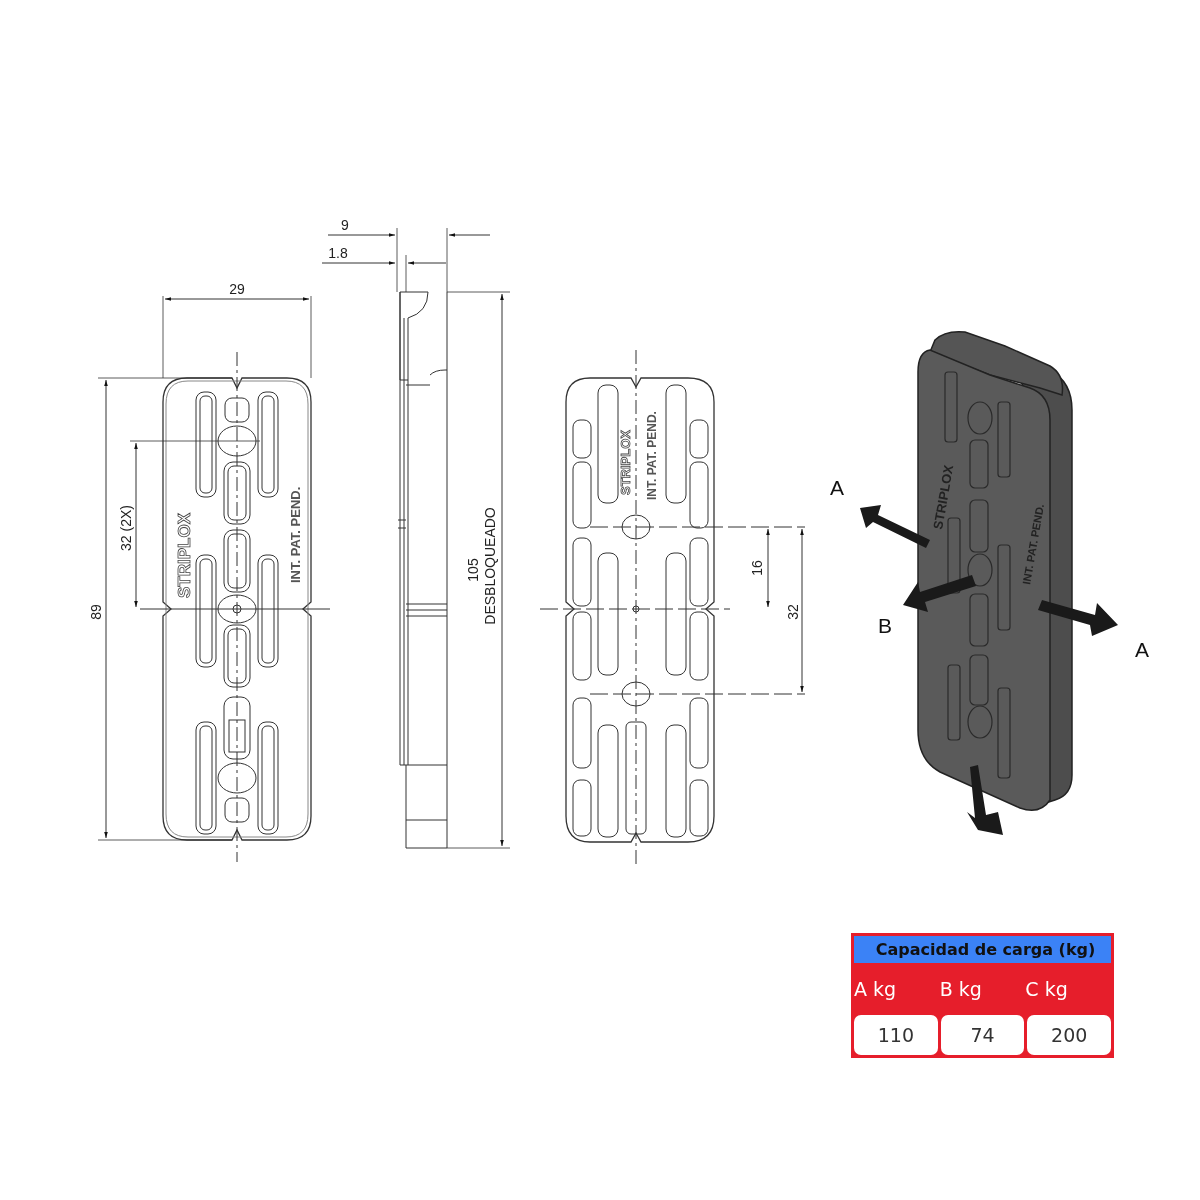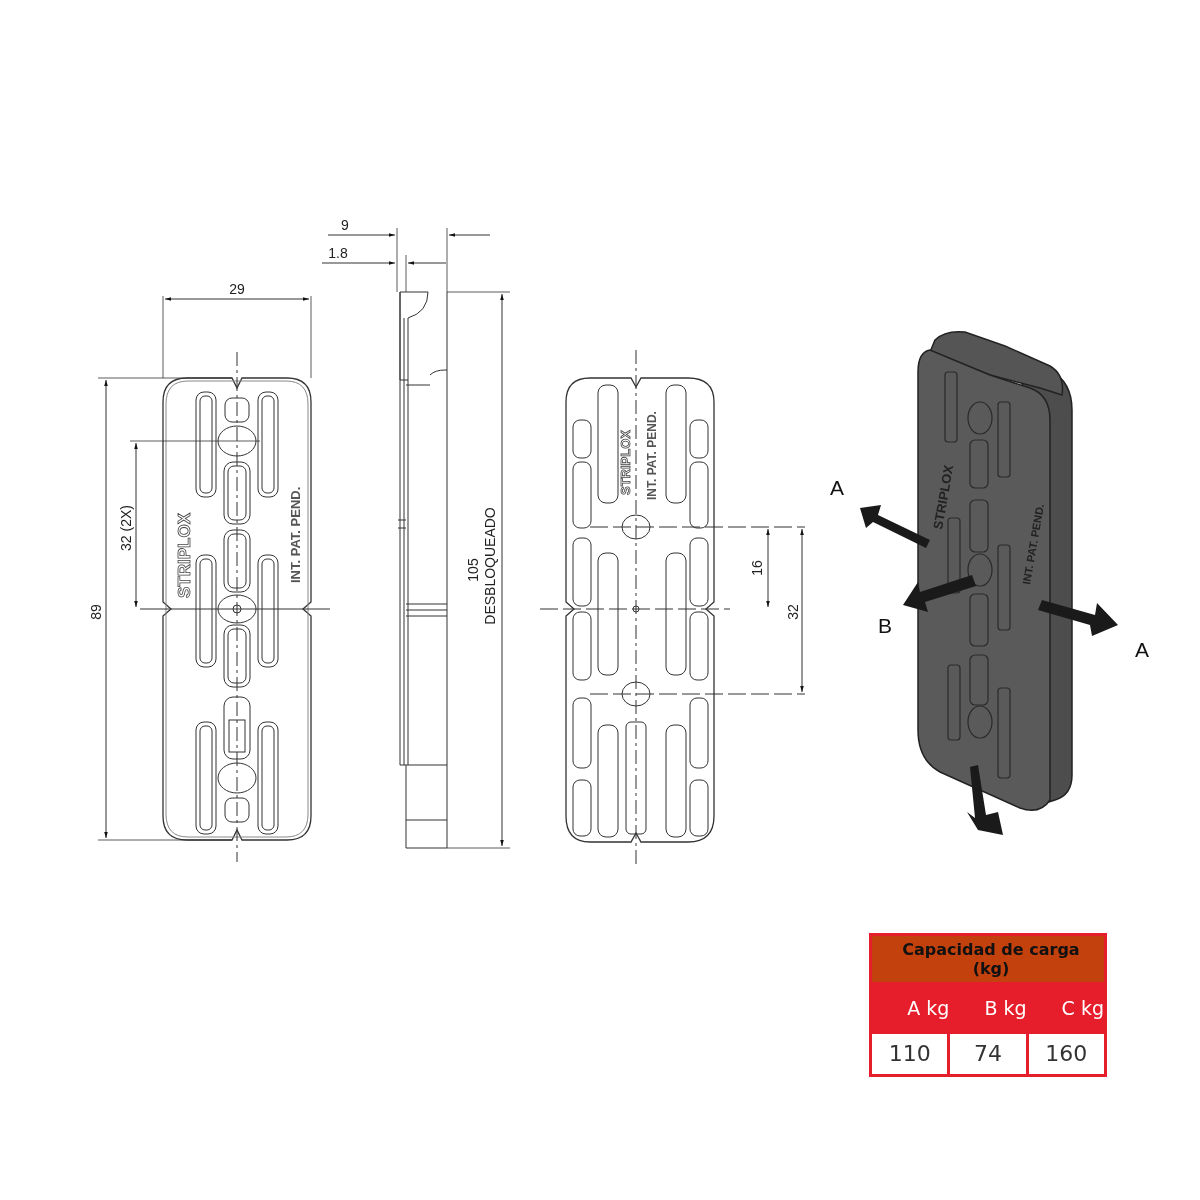--- a/index.html
+++ b/index.html
@@ -1,30 +1,30 @@
 <!DOCTYPE html>
 <html><head>
 <meta charset="utf-8">
 <style>
   html, body { margin:0; padding:0; background:#ffffff; }
   body { width:1200px; height:1200px; position:relative; overflow:hidden;
          font-family:"Liberation Sans", sans-serif; color:#222; }
   svg.drawing { position:absolute; left:0; top:0; }
   .dim { font-family:"Liberation Sans", sans-serif; font-size:14px; fill:#222; }
   .iso-label { font-family:"Liberation Sans", sans-serif; font-size:21px; fill:#111; }
-  .load-table { position:absolute; left:851px; top:933px; width:238px;
-                border:3px solid #e61e2b; background:#c2410c; box-sizing:border-box;margin-left:18px; }
+  .load-table { position:absolute; left:851px; top:933px; width:263px;
+                border:3px solid #e61e2b; background:#3b82f6; box-sizing:border-box; }
   .load-title { text-align:center; font-weight:bold; font-size:16px; line-height:19px;
                 padding:4px 4px 4px 10px; color:#111; font-family:"DejaVu Sans", sans-serif; }
   .load-head { display:flex; background:#e61e2b; height:52px; align-items:center; }
-  .load-head div { flex:1; text-align:right; color:#fff; font-size:19px;
+  .load-head div { flex:1; text-align:left; color:#fff; font-size:19px;
                    font-family:"DejaVu Sans", sans-serif; }
   .load-vals { display:flex; gap:3px; background:#e61e2b; }
-  .load-vals div { flex:1; background:#fff; text-align:center; font-size:22px; height:40px;
-                   line-height:40px; color:#333; font-family:"DejaVu Sans", sans-serif; }
+  .load-vals div { flex:1; background:#fff; text-align:center; font-size:19px; height:40px;
+                   line-height:40px; color:#333; font-family:"DejaVu Sans", sans-serif;border-radius:7px; }
 </style>
 </head>
 <body>
 
 <svg class="drawing" width="1200" height="1200" viewBox="0 0 1200 1200" xmlns="http://www.w3.org/2000/svg">
   <defs>
     <marker id="arr" viewBox="0 0 10 10" refX="10" refY="5" markerWidth="10" markerHeight="6" orient="auto-start-reverse">
       <path d="M0,2 L10,5 L0,8 z" fill="#111"></path>
     </marker>
   </defs>
@@ -196,15 +196,15 @@
 <div class="load-table">
   <div class="load-title">Capacidad de carga (kg)</div>
   <div class="load-head">
     <div>A kg</div>
     <div>B kg</div>
     <div>C kg</div>
   </div>
   <div class="load-vals">
     <div>110</div>
     <div>74</div>
-    <div>160</div>
+    <div>200</div>
   </div>
 </div>
 
 </body></html>

